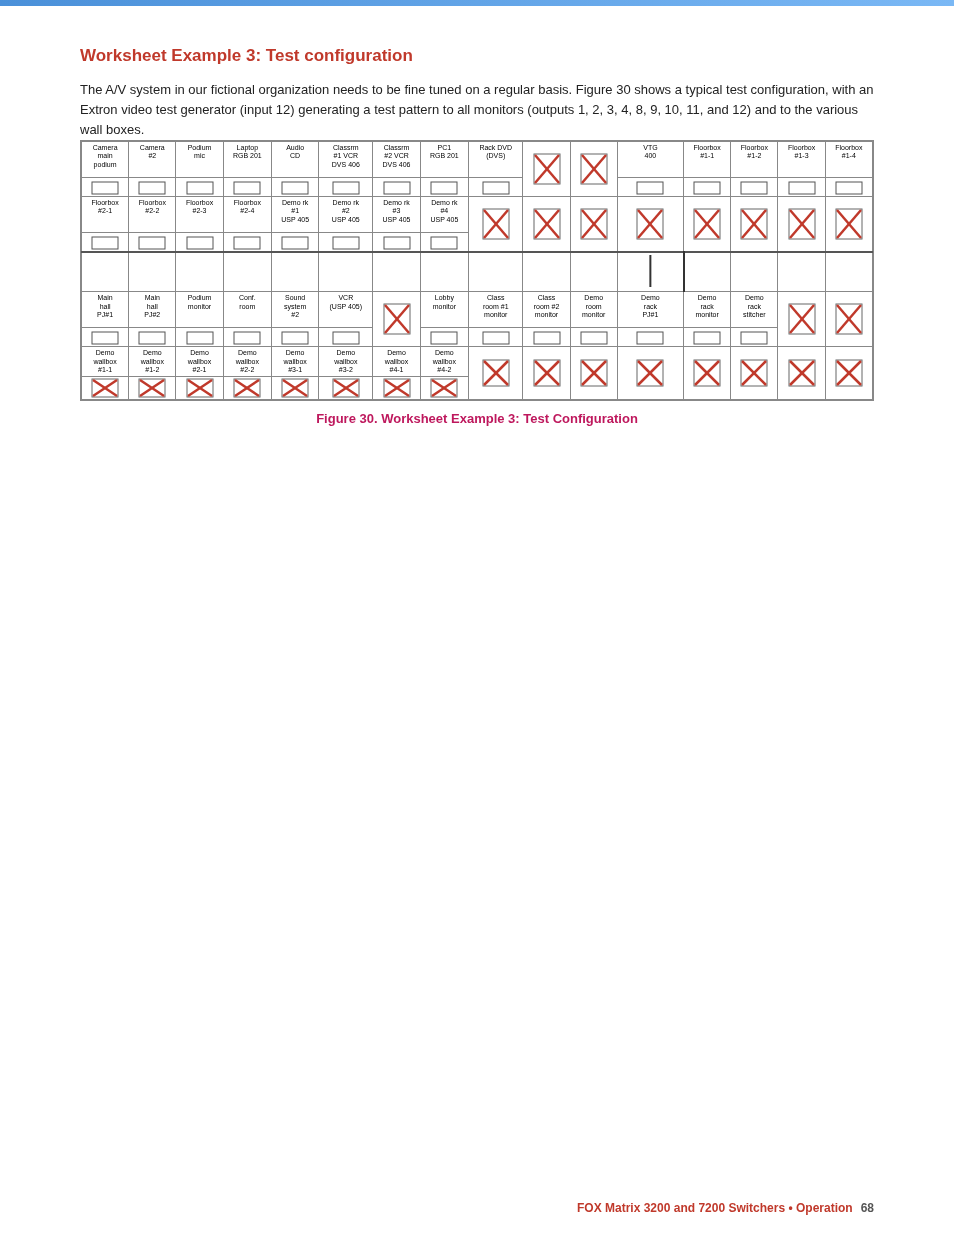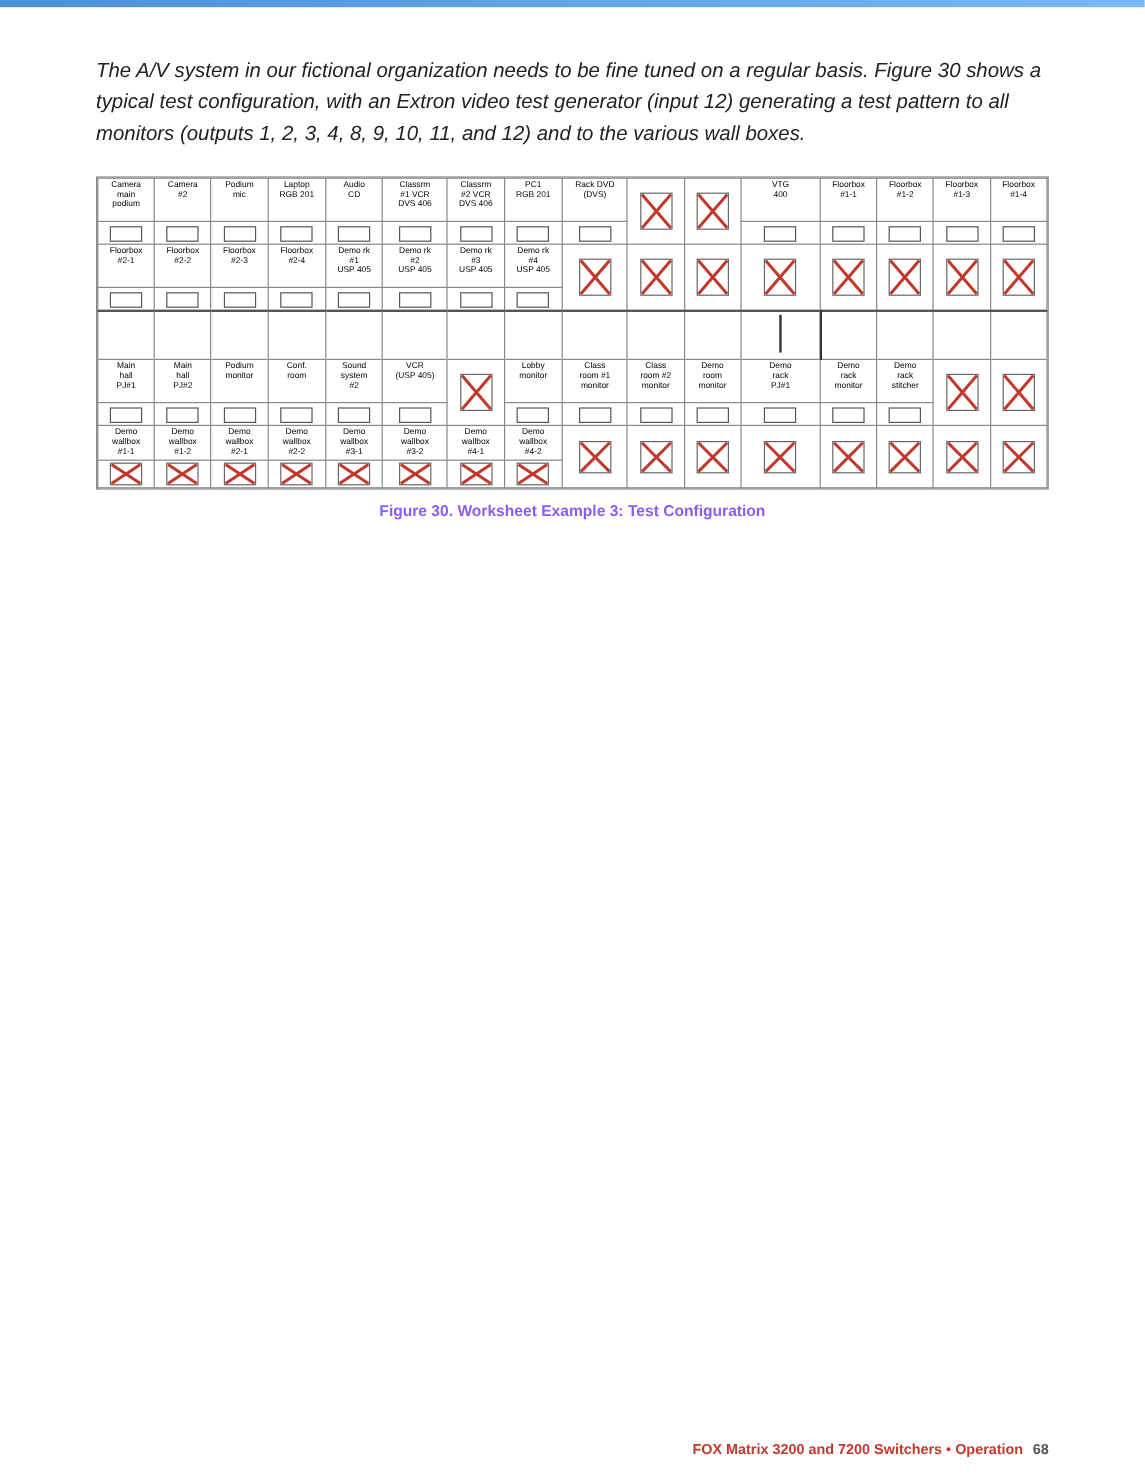--- a/index.html
+++ b/index.html
@@ -18,29 +18,27 @@
     .page-content {
       padding: 40px 80px 60px 80px;
     }
     .section-title {
       color: #c0392b;
       font-size: 17px;
       font-weight: bold;
       margin-bottom: 14px;
     }
     .description {
-      font-size: 17px;
+      font-size: 13px;
       color: #222;
       line-height: 1.55;
-      margin-bottom: 22px;
-      font-style: italic;
     }
     .figure-caption {
       font-size: 13px;
-      color: #8b5cf6;
+      color: #be185d;
       font-weight: bold;
       margin-top: 10px;
       text-align: center;
     }
     .footer {
       position: absolute;
       bottom: 20px;
       left: 0;
       right: 0;
       display: flex;
@@ -87,20 +85,21 @@
     .thick-bottom {
       border-bottom: 2px solid #555 !important;
     }
   </style>
 </head>
 <body>
 
 <div class="top-bar"></div>
 
 <div class="page-content">
+  <div class="section-title">Worksheet Example 3: Test configuration</div>
   <div class="description">The A/V system in our fictional organization needs to be fine tuned on a regular basis. Figure 30 shows a typical test configuration, with an Extron video test generator (input 12) generating a test pattern to all monitors (outputs 1, 2, 3, 4, 8, 9, 10, 11, and 12) and to the various wall boxes.</div>
 
   <div class="ws-grid">
     <table>
 
       <tbody>
           <tr id="top-labels-row">
       <td style="font-size: 7px; padding: 2px 1px; height: 36px; vertical-align: top;">Camera<br>main<br>podium</td>
             <td style="font-size: 7px; padding: 2px 1px; height: 36px; vertical-align: top;">Camera<br>#2</td>
             <td style="font-size: 7px; padding: 2px 1px; height: 36px; vertical-align: top;">Podium<br>mic</td>

